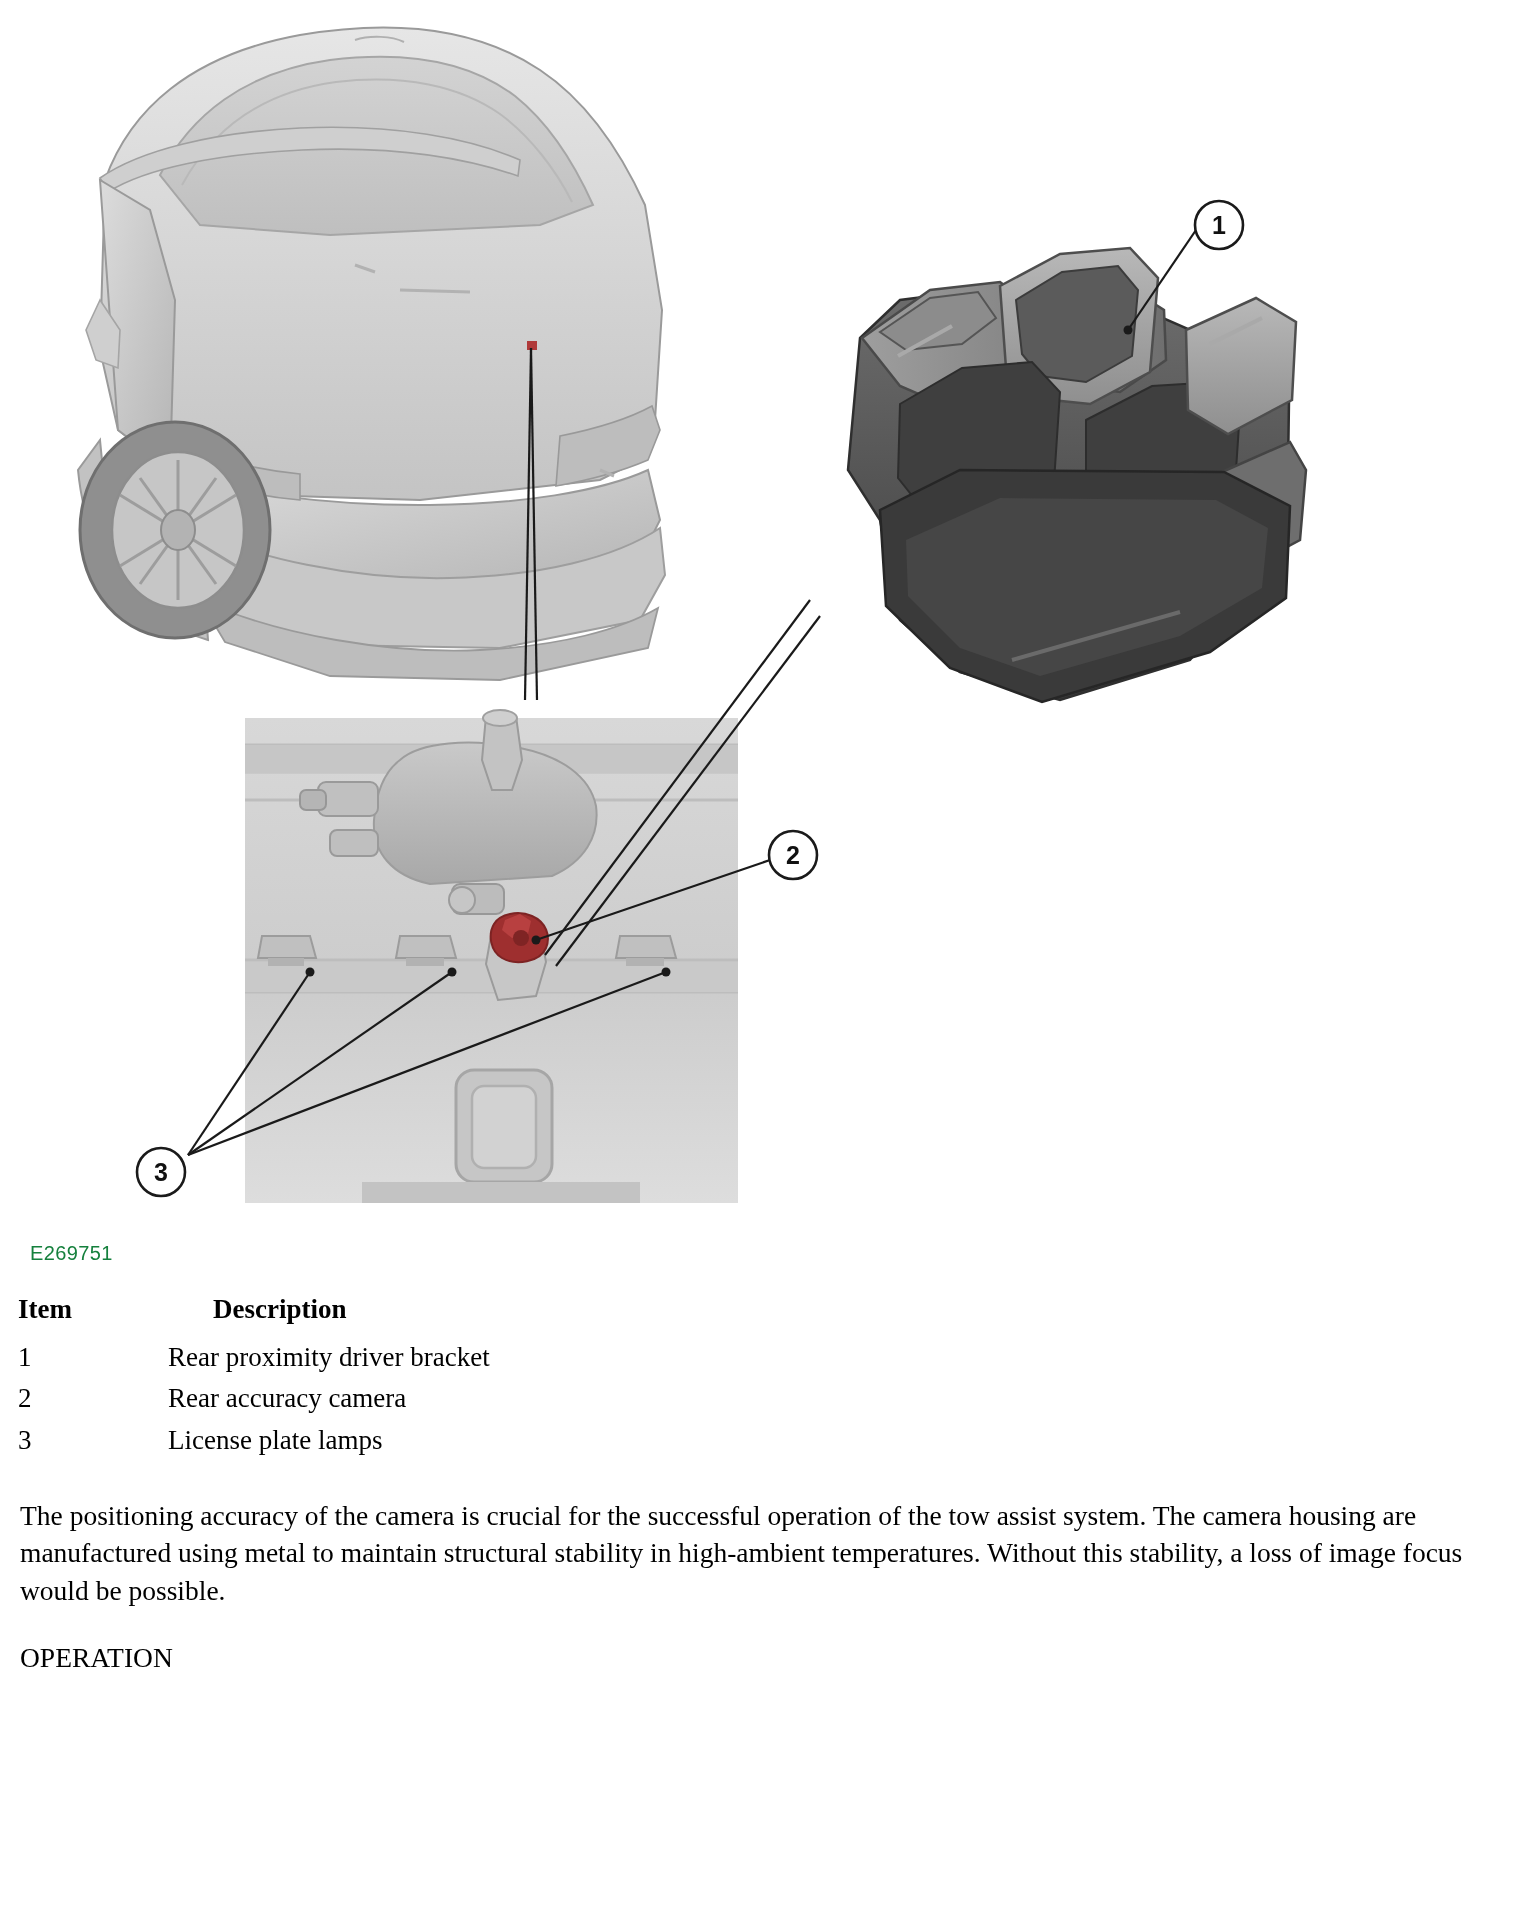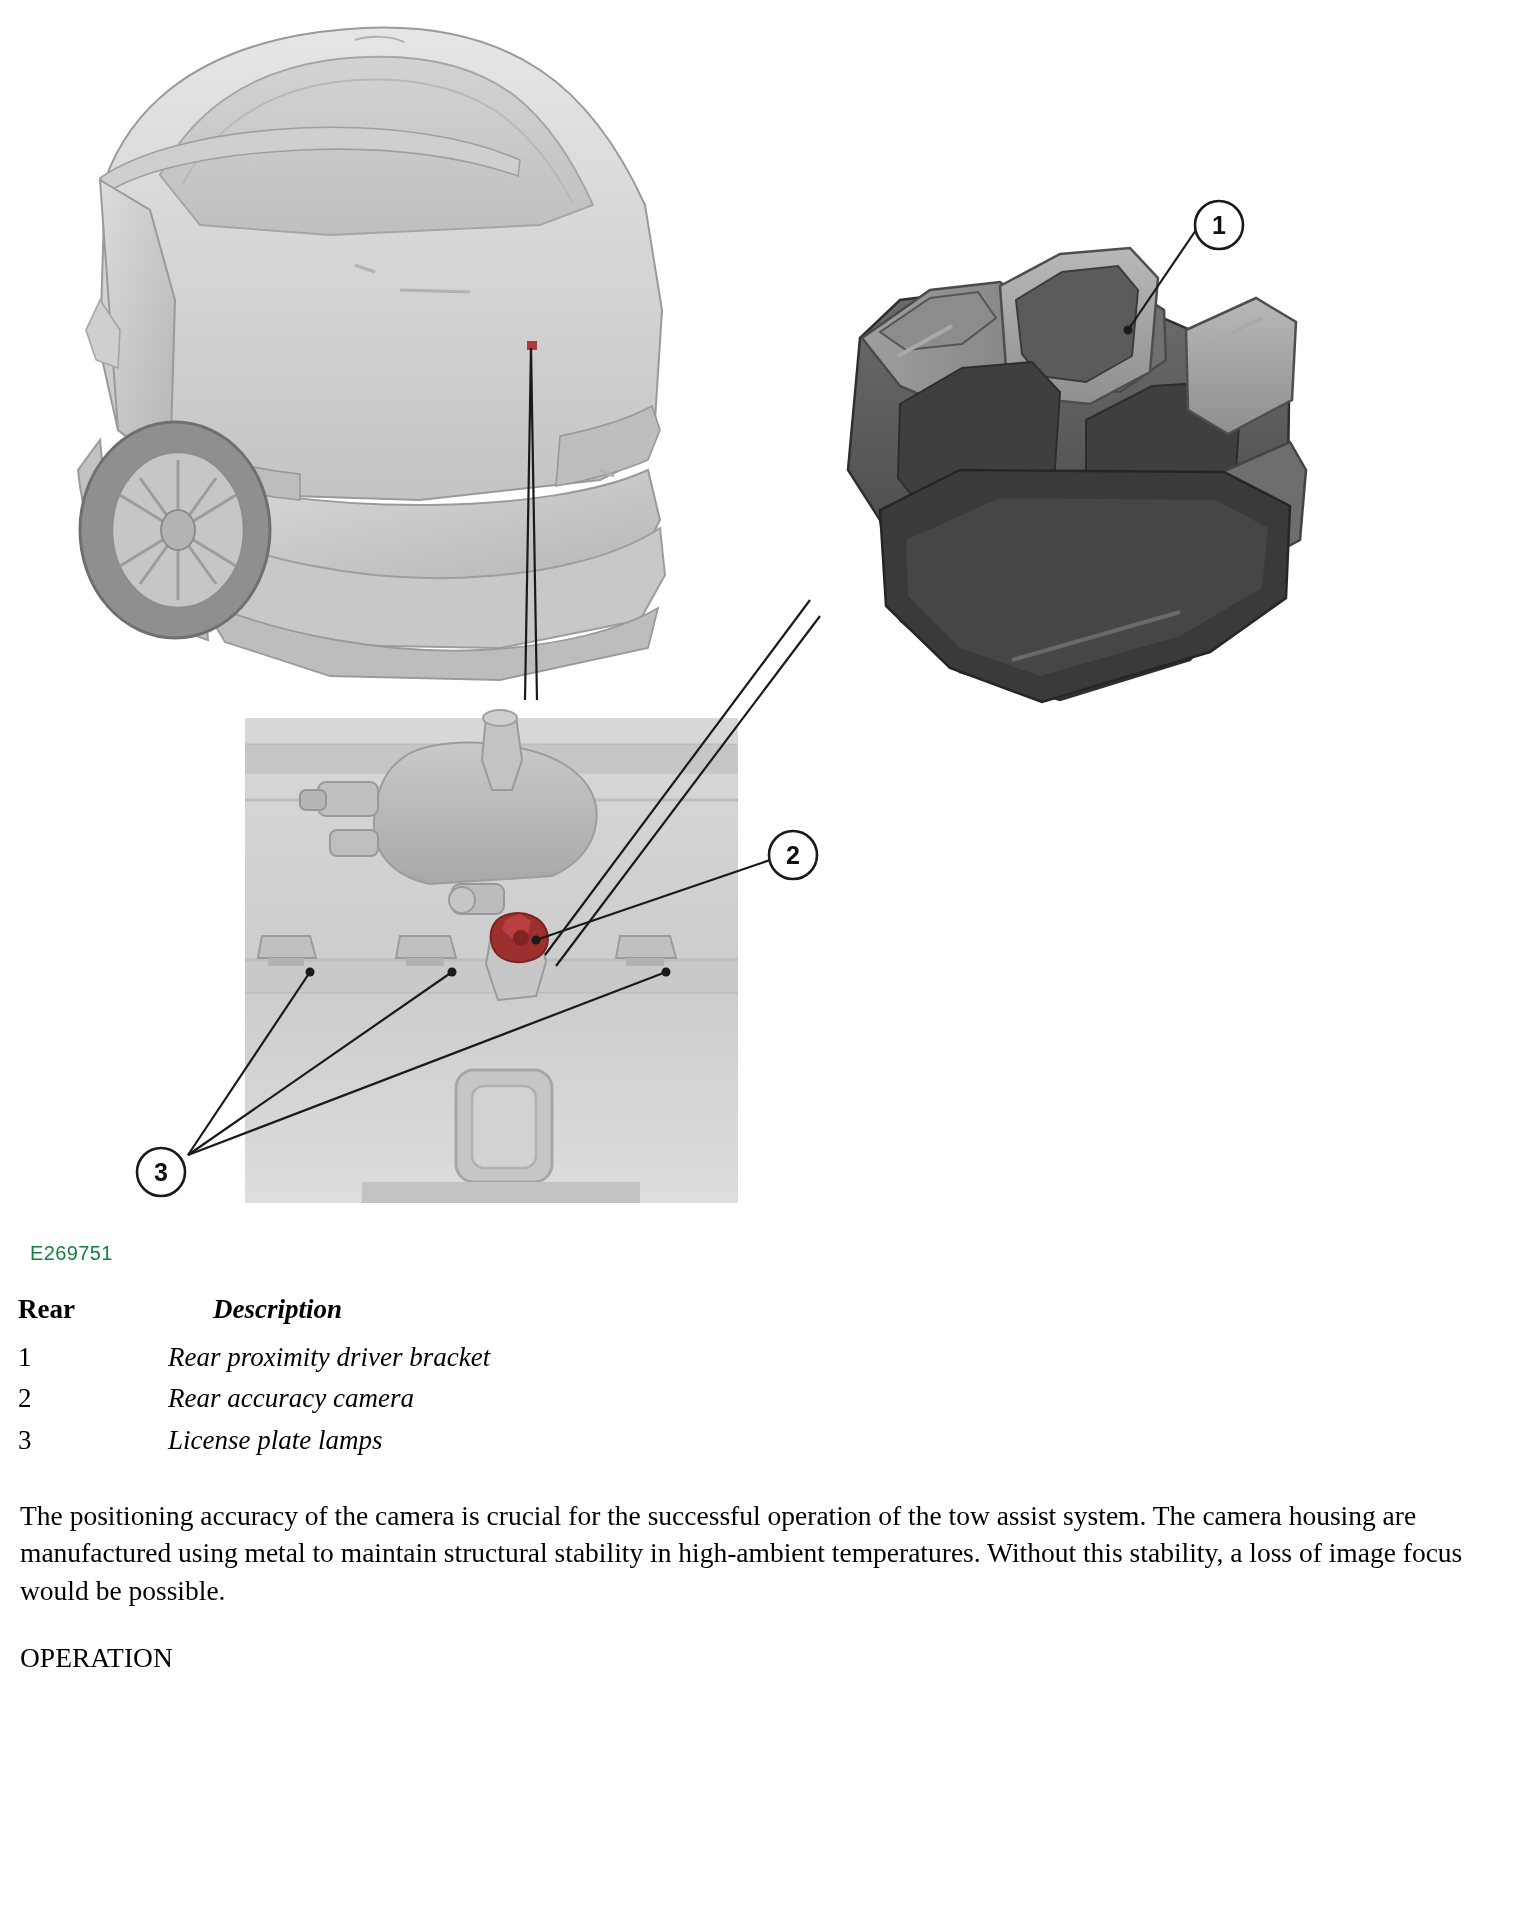--- a/index.html
+++ b/index.html
@@ -55,21 +55,21 @@
     font-size: 27px;
     line-height: 1.32;
     padding: 2px 0 4px 0;
     vertical-align: top;
   }
   .items th {
     font-weight: bold;
     padding-bottom: 10px;
   }
   .items .col-item { width: 75px; padding-left: 0; }
-  .items .col-desc { padding-left: 0; font-style: italic; }
+  .items .col-desc { padding-left: 0; }
   .items th.col-desc { padding-left: 120px; }
   .items td.col-desc { padding-left: 75px; }
 
   
   .body-text {
     position: absolute;
     left: 20px;
     top: 1497px;
     width: 1482px;
   }
@@ -299,21 +299,21 @@
         <circle cx="666" cy="972" r="4.5" fill="#1a1a1a"></circle>
       </g>
     </svg>
   </div>
 
   <div class="fig-code">E269751</div>
 
   <table class="items">
     <thead>
       <tr>
-        <th class="col-item">Rear</th>
+        <th class="col-item">Item</th>
         <th class="col-desc">Description</th>
       </tr>
     </thead>
     <tbody>
       <tr>
         <td class="col-item">1</td>
         <td class="col-desc">Rear proximity driver bracket</td>
       </tr>
       <tr>
         <td class="col-item">2</td>

